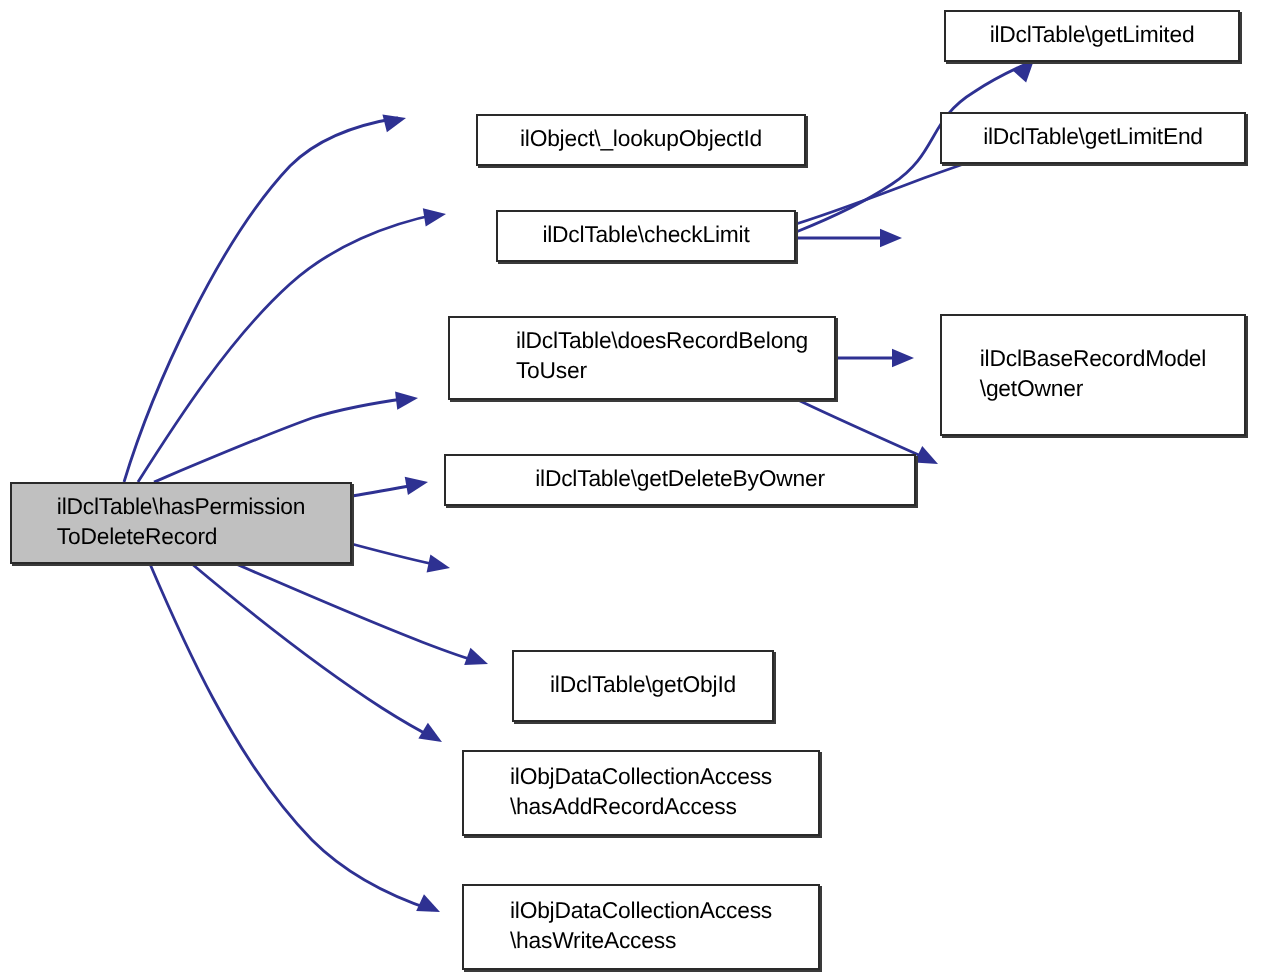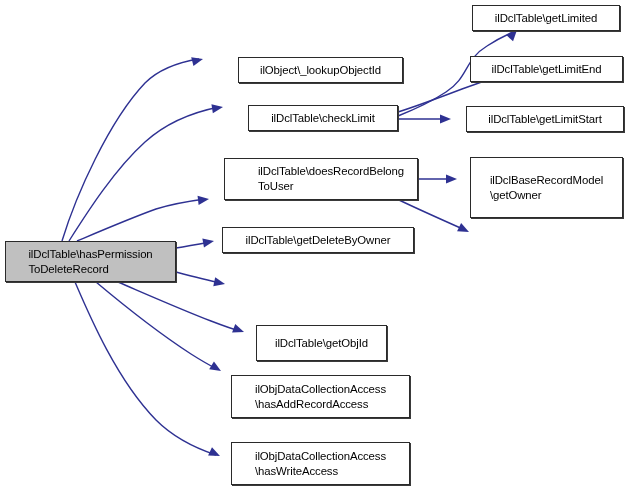--- a/index.html
+++ b/index.html
@@ -74,24 +74,23 @@
       <polygon points="0,0 -11,-4.6 -11,4.6" fill="#2e3192" transform="translate(451,119) rotate(0)"></polygon>
       <polygon points="0,0 -11,-4.6 -11,4.6" fill="#2e3192" transform="translate(457,179) rotate(0)"></polygon>
       <polygon points="0,0 -11,-4.6 -11,4.6" fill="#2e3192" transform="translate(469,232) rotate(26)"></polygon>
     </svg>
 <div class="node root" style="left: 5px; top: 241px; width: 171px; height: 41px;">ilDclTable\hasPermission
 ToDeleteRecord</div>
     <div class="node" style="left: 238px; top: 57px; width: 165px; height: 26px;">ilObject\_lookupObjectId</div>
     <div class="node" style="left: 248px; top: 105px; width: 150px; height: 26px;">ilDclTable\checkLimit</div>
     <div class="node" style="left: 224px; top: 158px; width: 194px; height: 42px; padding-left: 20px;">ilDclTable\doesRecordBelong
 ToUser</div>
-    <div class="node" style="left: 222px; top: 227px; width: 192px; height: 26px;">ilDclTable\getDeleteByOwner</div>
+    <div class="node" style="left: 222px; top: 227px; width: 236px; height: 26px;">ilDclTable\getDeleteByOwner</div>
     <div class="node" style="left: 256px; top: 325px; width: 131px; height: 36px;">ilDclTable\getObjId</div>
     <div class="node" style="left: 231px; top: 375px; width: 179px; height: 43px;">ilObjDataCollectionAccess
 \hasAddRecordAccess</div>
     <div class="node" style="left: 231px; top: 442px; width: 179px; height: 43px;">ilObjDataCollectionAccess
 \hasWriteAccess</div>
     <div class="node" style="left: 472px; top: 5px; width: 148px; height: 26px;">ilDclTable\getLimited</div>
     <div class="node" style="left: 470px; top: 56px; width: 153px; height: 26px;">ilDclTable\getLimitEnd</div>
-    <div class="node" style="left: 466px; top: 106px; width: 158px; height: 26px;">ilDclTable\getLimitStart</div>
     <div class="node" style="left: 470px; top: 157px; width: 153px; height: 61px;">ilDclBaseRecordModel
 \getOwner</div>
   </div>
 
 </body></html>

